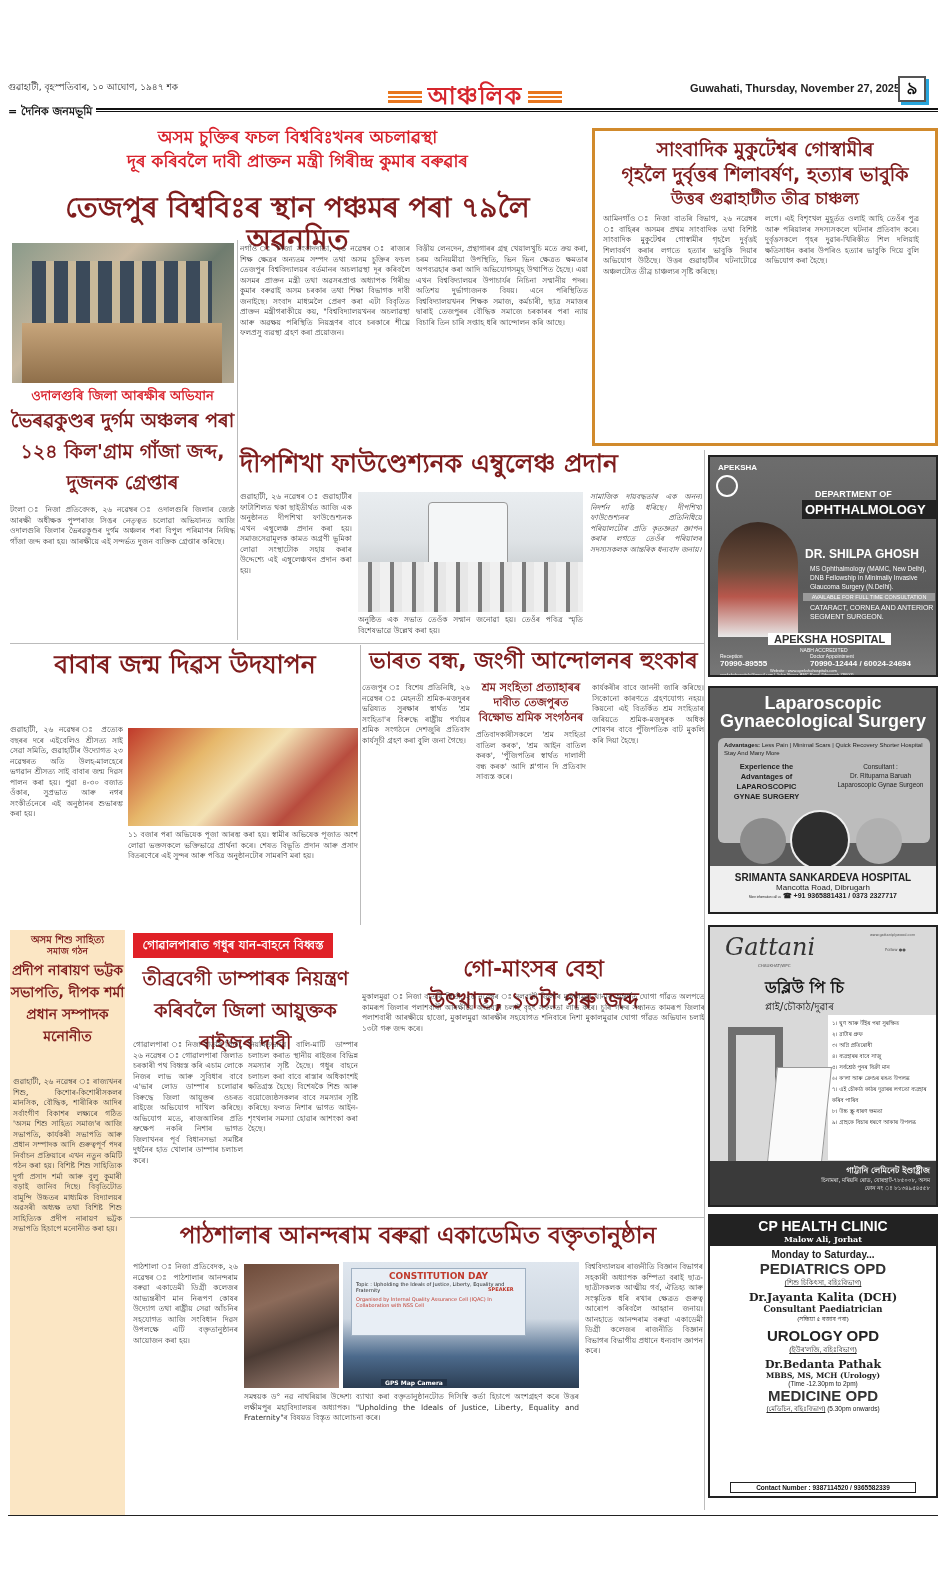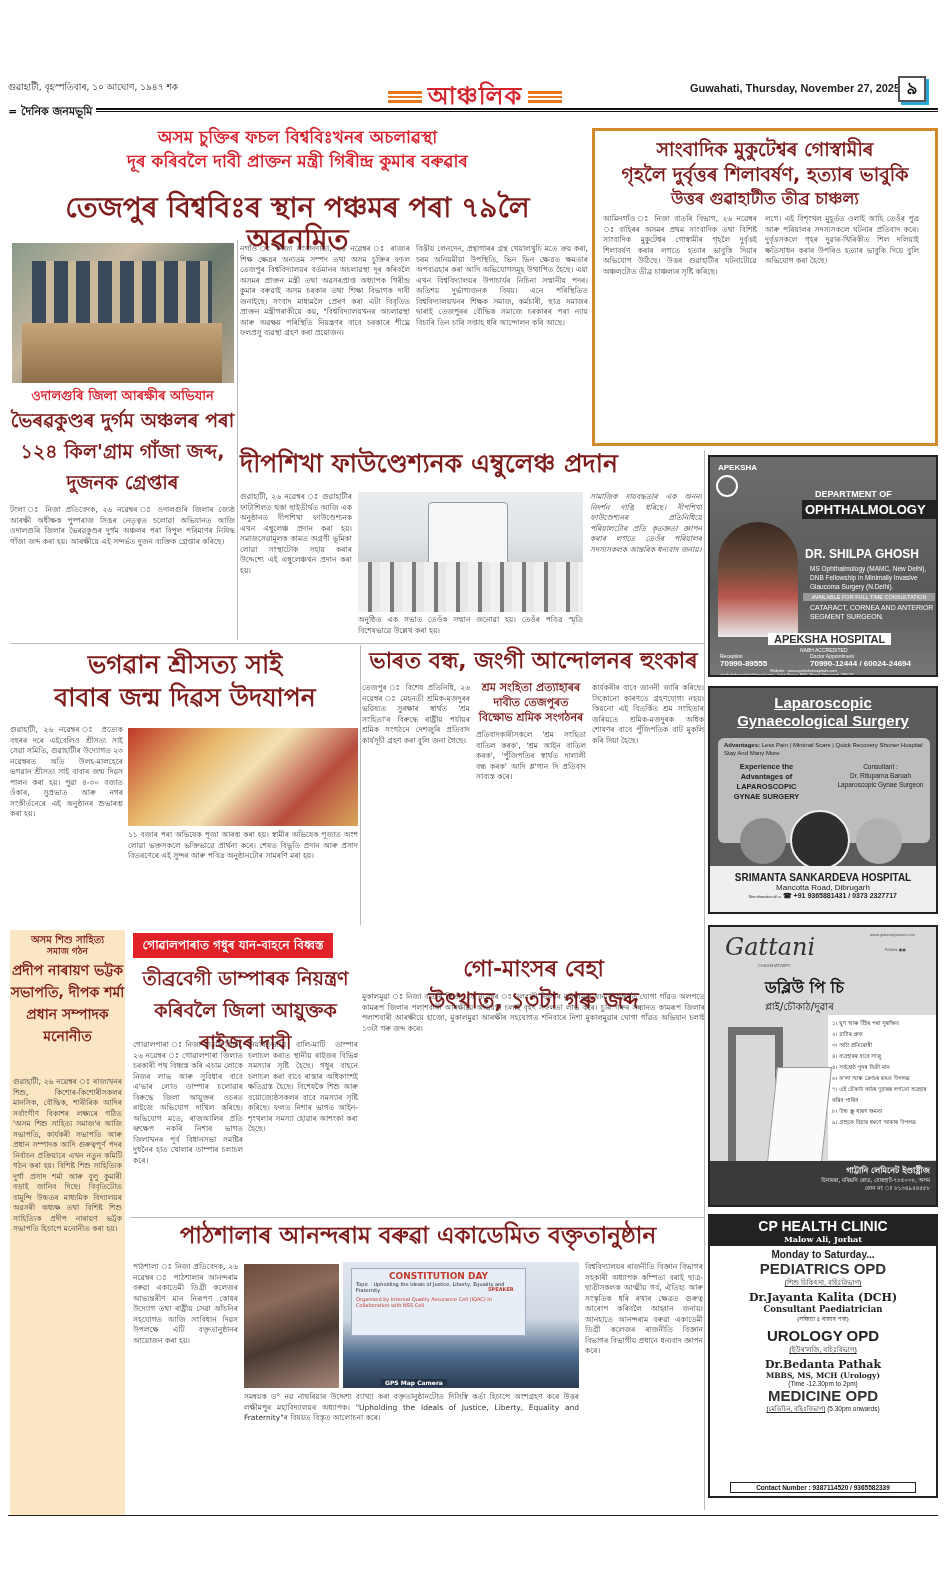--- a/index.html
+++ b/index.html
@@ -95,21 +95,20 @@
 <div class="abs hl" style="left:240px; top:450px; width:465px; font-size:25px; text-align:left;">দীপশিখা ফাউণ্ডেশ্যনক এম্বুলেঞ্চ প্ৰদান</div>
 <div class="abs body-text" style="left:240px; top:492px; width:112px; height:145px;">গুৱাহাটী, ২৬ নৱেম্বৰ ঃ গুৱাহাটীৰ ফাটাশিলত থকা ছাইতীৰ্থত আজি এক অনুষ্ঠানত দীপশিখা ফাউণ্ডেশ্যনক এখন এম্বুলেঞ্চ প্ৰদান কৰা হয়। সমাজসেৱামূলক কামত অগ্ৰণী ভূমিকা লোৱা সংস্থাটোক সহায় কৰাৰ উদ্দেশ্যে এই এম্বুলেঞ্চখন প্ৰদান কৰা হয়।</div>
 <div class="abs photo photo-ambulance" style="left:358px; top:492px; width:225px; height:120px;">
   <div style="position:absolute; left:70px; top:10px; width:80px; height:70px; background:#f4f6f7; border:1px solid #999; border-radius:4px;"></div>
   <div style="position:absolute; left:0; bottom:0; width:225px; height:50px; background:repeating-linear-gradient(90deg,#f0f0f0 0 10px,#7b7b7b 10px 14px,#e7e7e7 14px 22px);"></div>
 </div>
 <div class="abs body-text" style="left:358px; top:615px; width:225px; height:24px;">অনুষ্ঠিত এক সভাত তেওঁক সন্মান জনোৱা হয়। তেওঁৰ পবিত্ৰ স্মৃতি বিশেষভাৱে উল্লেখ কৰা হয়।</div>
 <div class="abs body-text" style="left:590px; top:492px; width:112px; height:145px;font-style:italic;">সামাজিক দায়বদ্ধতাৰ এক অনন্য নিদৰ্শন দাঙি ধৰিছে। দীপশিখা ফাউণ্ডেশ্যনৰ প্ৰতিনিধিয়ে পৰিয়ালটোৰ প্ৰতি কৃতজ্ঞতা জ্ঞাপন কৰাৰ লগতে তেওঁৰ পৰিয়ালৰ সদস্যসকলক আন্তৰিক ধন্যবাদ জনায়।</div>
 
 <div class="abs hl" style="left:10px; top:648px; width:350px; font-size:25px; line-height:33px;">
-  <div>ভগৱান শ্ৰীসত্য সাই</div>
   <div>বাবাৰ জন্ম দিৱস উদযাপন</div>
 </div>
 <div class="abs body-text" style="left:10px; top:725px; width:113px; height:190px;">গুৱাহাটী, ২৬ নৱেম্বৰ ঃ প্ৰত্যেক বছৰৰ দৰে এইবেলিও শ্ৰীসত্য সাই সেৱা সমিতি, গুৱাহাটীৰ উদ্যোগত ২৩ নৱেম্বৰত অতি উলহ-মালহেৰে ভগৱান শ্ৰীসত্য সাই বাবাৰ জন্ম দিৱস পালন কৰা হয়। পুৱা ৪-৩০ বজাত ওঁকাৰ, সুপ্ৰভাত আৰু নগৰ সংকীৰ্তনেৰে এই অনুষ্ঠানৰ শুভাৰম্ভ কৰা হয়।</div>
 <div class="abs photo photo-puja" style="left:128px; top:728px; width:230px; height:98px;"></div>
 <div class="abs body-text" style="left:128px; top:830px; width:230px; height:85px;">১১ বজাৰ পৰা অভিষেক পূজা আৰম্ভ কৰা হয়। স্বামীৰ অভিষেক পূজাত অংশ লোৱা ভক্তসকলে ভক্তিভাৱে প্ৰাৰ্থনা কৰে। শেষত বিভূতি প্ৰদান আৰু প্ৰসাদ বিতৰণেৰে এই সুন্দৰ আৰু পবিত্ৰ অনুষ্ঠানটোৰ সামৰণি মৰা হয়।</div>
 
 <div class="abs hl" style="left:362px; top:648px; width:343px; font-size:22px;">ভাৰত বন্ধ, জংগী আন্দোলনৰ হুংকাৰ</div>
 <div class="abs body-text" style="left:362px; top:683px; width:108px; height:240px;">তেজপুৰ ঃ বিশেষ প্ৰতিনিধি, ২৬ নৱেম্বৰ ঃ মেহনতী শ্ৰমিক-মজদুৰৰ ভৱিষ্যত সুৰক্ষাৰ স্বাৰ্থত 'শ্ৰম সংহিতা'ৰ বিৰুদ্ধে ৰাষ্ট্ৰীয় পৰ্যায়ৰ শ্ৰমিক সংগঠনে দেশজুৰি প্ৰতিবাদ কাৰ্যসূচী গ্ৰহণ কৰা বুলি জনা গৈছে।</div>
 <div class="abs hl" style="left:476px; top:680px; width:110px; font-size:11px; line-height:15px;">শ্ৰম সংহিতা প্ৰত্যাহাৰৰ দাবীত তেজপুৰত বিক্ষোভ শ্ৰমিক সংগঠনৰ</div>
 <div class="abs body-text" style="left:476px; top:730px; width:110px; height:193px;">প্ৰতিবাদকাৰীসকলে 'শ্ৰম সংহিতা বাতিল কৰক', 'শ্ৰম আইন বাতিল কৰক', 'পুঁজিপতিৰ স্বাৰ্থত দালালী বন্ধ কৰক' আদি শ্ল'গান দি প্ৰতিবাদ সাব্যস্ত কৰে।</div>
@@ -165,21 +164,21 @@
   <div style="position:absolute; left:90px; top:190px; font-size:5px;">NABH ACCREDITED</div>
   <div style="position:absolute; left:10px; top:196px; font-size:5px;">Reception</div>
   <div style="position:absolute; left:10px; top:202px; font-size:8px; font-weight:bold;">70990-89555</div>
   <div style="position:absolute; left:100px; top:196px; font-size:5px;">Doctor Appointment</div>
   <div style="position:absolute; left:100px; top:202px; font-size:8px; font-weight:bold;">70990-12444 / 60024-24694</div>
   <div style="position:absolute; left:60px; top:211px; font-size:4px;">Website : www.apekshahospitals.com</div>
   <div style="position:absolute; left:10px; top:215px; font-size:4px;">apekshahospitals@gmail.com | Jalan Nagar, AMC Road, Dibrugarh-786005</div>
 </div>
 
 <div class="abs ad ad-laparo sans">
-  <div style="text-align:center; font-size:15px; font-weight:bold; line-height:18px; margin-top:6px;text-decoration:underline;">
+  <div style="text-align:center; font-size:18px; font-weight:bold; line-height:18px; margin-top:6px;">
     <div>Laparoscopic</div>
     <div>Gynaecological Surgery</div>
   </div>
   <div style="position:absolute; left:8px; top:50px; width:212px; height:105px; background:#bdbdbd; border-radius:6px; color:#222;">
     <div style="padding:3px 6px; font-size:6px; line-height:8px;">
       <b>Advantages:</b>
       <span>Less Pain | Minimal Scars | Quick Recovery Shorter Hospital Stay And Many More</span>
     </div>
     <div style="position:absolute; left:6px; top:24px; width:85px; font-size:7.5px; font-weight:bold; text-align:center; line-height:10px;">Experience the Advantages of LAPAROSCOPIC GYNAE SURGERY</div>
     <div style="position:absolute; left:115px; top:24px; width:95px; font-size:6.5px; text-align:center; line-height:9px;">

